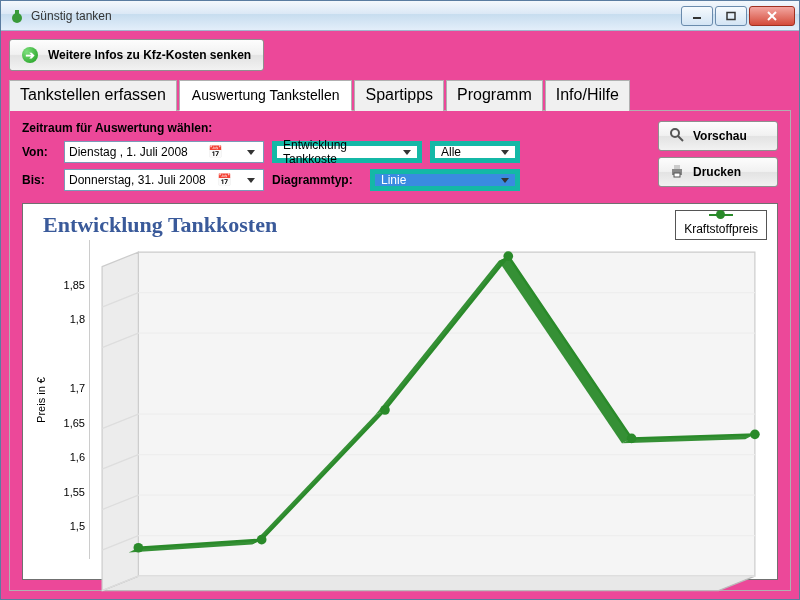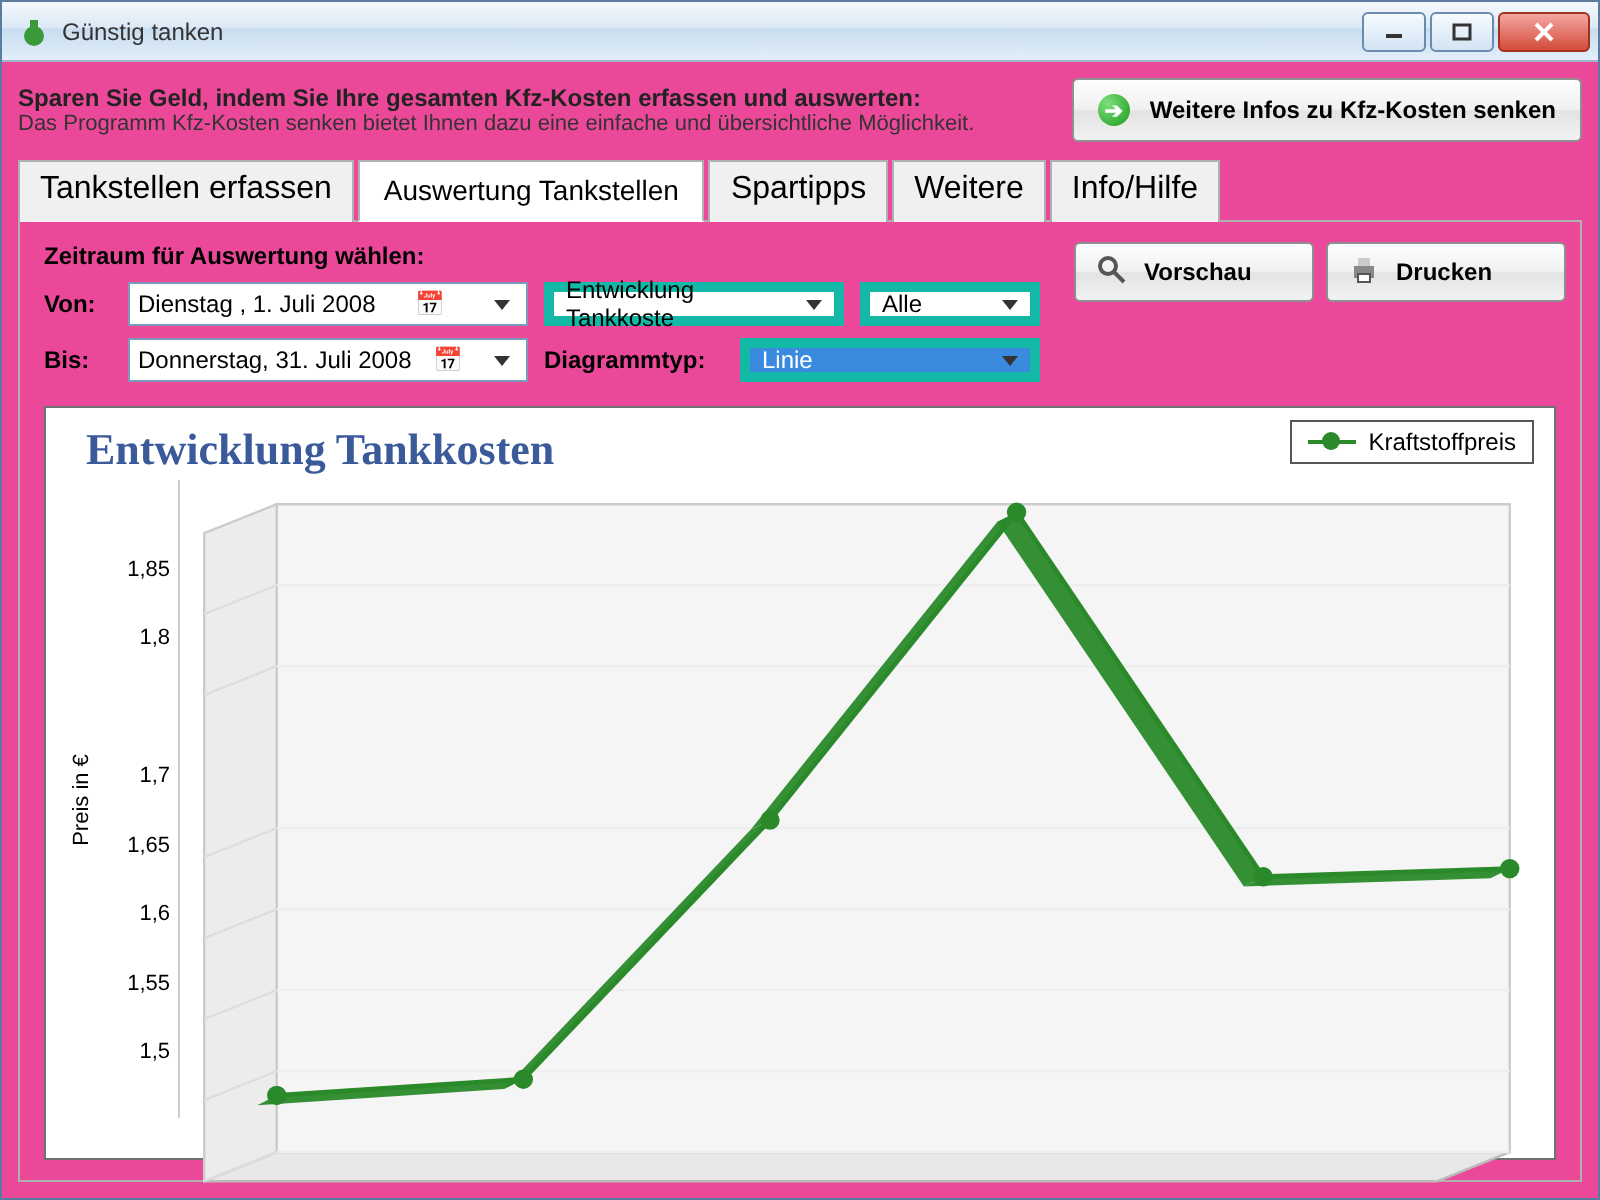--- a/index.html
+++ b/index.html
@@ -28,30 +28,30 @@
   .tabbody { border: 1px solid #b0b0b0; border-top: none; flex: 1; padding: 10px 12px; display: flex; flex-direction: column; }
   .ctrlhdr { font-size: 12px; font-weight: bold; margin-bottom: 6px; }
   .ctrlrow { display: flex; align-items: center; gap: 8px; margin-bottom: 6px; }
   .lbl { width: 34px; font-size: 12px; font-weight: bold; }
   .datebox { width: 200px; height: 22px; border: 1px solid #7a9ab8; background: #fff; font-size: 12px; display: flex; align-items: center; padding: 0 4px; justify-content: space-between; }
   .datebox .cal { width: 16px; text-align: center; }
   .combo { height: 22px; border: 5px solid #14b8a6; background: #fff; font-size: 12px; display: flex; align-items: center; padding: 0 2px 0 6px; justify-content: space-between; }
   .combo .arrow, .datebox .arrow { width: 16px; height: 18px; display: flex; align-items: center; justify-content: center; }
   .combo.sel { background: #3a8be0; color: #fff; }
   .lbl2 { font-size: 12px; font-weight: bold; width: 90px; }
-  .rightbtns { margin-left: auto; display: flex; flex-direction: row; gap: 6px; }
+  .rightbtns { margin-left: auto; display: flex; flex-direction: column; gap: 6px; }
   .rightbtn { width: 120px; height: 30px; border: 1px solid #8f8f8f; border-radius: 3px; background: linear-gradient(to bottom, #fdfdfd 0%, #f1f1f1 48%, #e3e3e3 52%, #f2f2f2 100%); display: flex; align-items: center; padding: 0 10px; font-size: 12px; font-weight: bold; gap: 8px; }
   .rightbtn svg { width: 16px; height: 16px; }
 
   .ctrlarea { display: flex; gap: 17px; }
   .ctrlleft { display: flex; flex-direction: column; }
 
   .chartwrap { flex: 1; border: 1px solid #707070; margin-top: 6px; background: #fff; position: relative; padding: 6px 10px 4px 10px; display: flex; flex-direction: column; }
   .charttitle { font-family: "Times New Roman", serif; font-weight: bold; font-size: 22px; color: #3a5a9a; margin: 2px 0 2px 10px; }
-  .legend { position: absolute; top: 6px; right: 10px; border: 1px solid #555; padding: 3px 8px; display: flex; align-items: center; gap: 6px; font-size: 12px; background: #fff; }
+  .legend { position: absolute; top: 6px; right: 10px; border: 1px solid #555; padding: 3px 8px; display: flex; align-items: center; gap: 6px; font-size: 12px; background: #fff; flex-direction: column; }
   .legend .mark { width: 24px; height: 2px; background: #2a8a2a; position: relative; }
   .legend .mark::after { content: ""; width: 9px; height: 9px; background: #2a8a2a; border-radius: 50%; position: absolute; left: 7px; top: -4px; }
   .plotrow { flex: 1; display: flex; }
   .ylab { width: 16px; display: flex; align-items: center; justify-content: center; }
   .ylab span { transform: rotate(-90deg); font-size: 11px; white-space: nowrap; }
   .yticks { width: 40px; position: relative; }
   .ytick { position: absolute; right: 4px; font-size: 11px; transform: translateY(-50%); }
   .plot { flex: 1; position: relative; border-left: 1px solid #ccc; }
   .plot3d { position: absolute; inset: 0; }
   .xlab { text-align: center; font-size: 11px; padding: 4px 0 0; }
@@ -87,35 +87,31 @@
             <line x1="2" y1="1" x2="10" y2="9" stroke="#fff" stroke-width="2"></line>
             <line x1="10" y1="1" x2="2" y2="9" stroke="#fff" stroke-width="2"></line>
           </svg>
         </div>
     </div>
   </div>
 
   <div class="content">
 
     <div class="toprow">
-      <div class="hdrtext">
-        <div class="bold">Sparen Sie Geld, indem Sie Ihre gesamten Kfz-Kosten erfassen und auswerten:</div>
-        <div class="sub">Das Programm Kfz-Kosten senken bietet Ihnen dazu eine einfache und übersichtliche Möglichkeit.</div>
-      </div>
       <div class="bigbtn">
         <span class="circ">➔</span>
         <span>Weitere Infos zu Kfz-Kosten senken</span>
       </div>
     </div>
 
     <div class="tabs">
       <div class="tab">Tankstellen erfassen</div>
       <div class="tab active">Auswertung Tankstellen</div>
       <div class="tab">Spartipps</div>
-      <div class="tab">Weitere</div>
+      <div class="tab">Programm</div>
       <div class="tab">Info/Hilfe</div>
     </div>
 
     <div class="tabbody">
 
       <div class="ctrlarea">
         <div class="ctrlleft">
           <div class="ctrlhdr">Zeitraum für Auswertung wählen:</div>
 
           <div class="ctrlrow">

